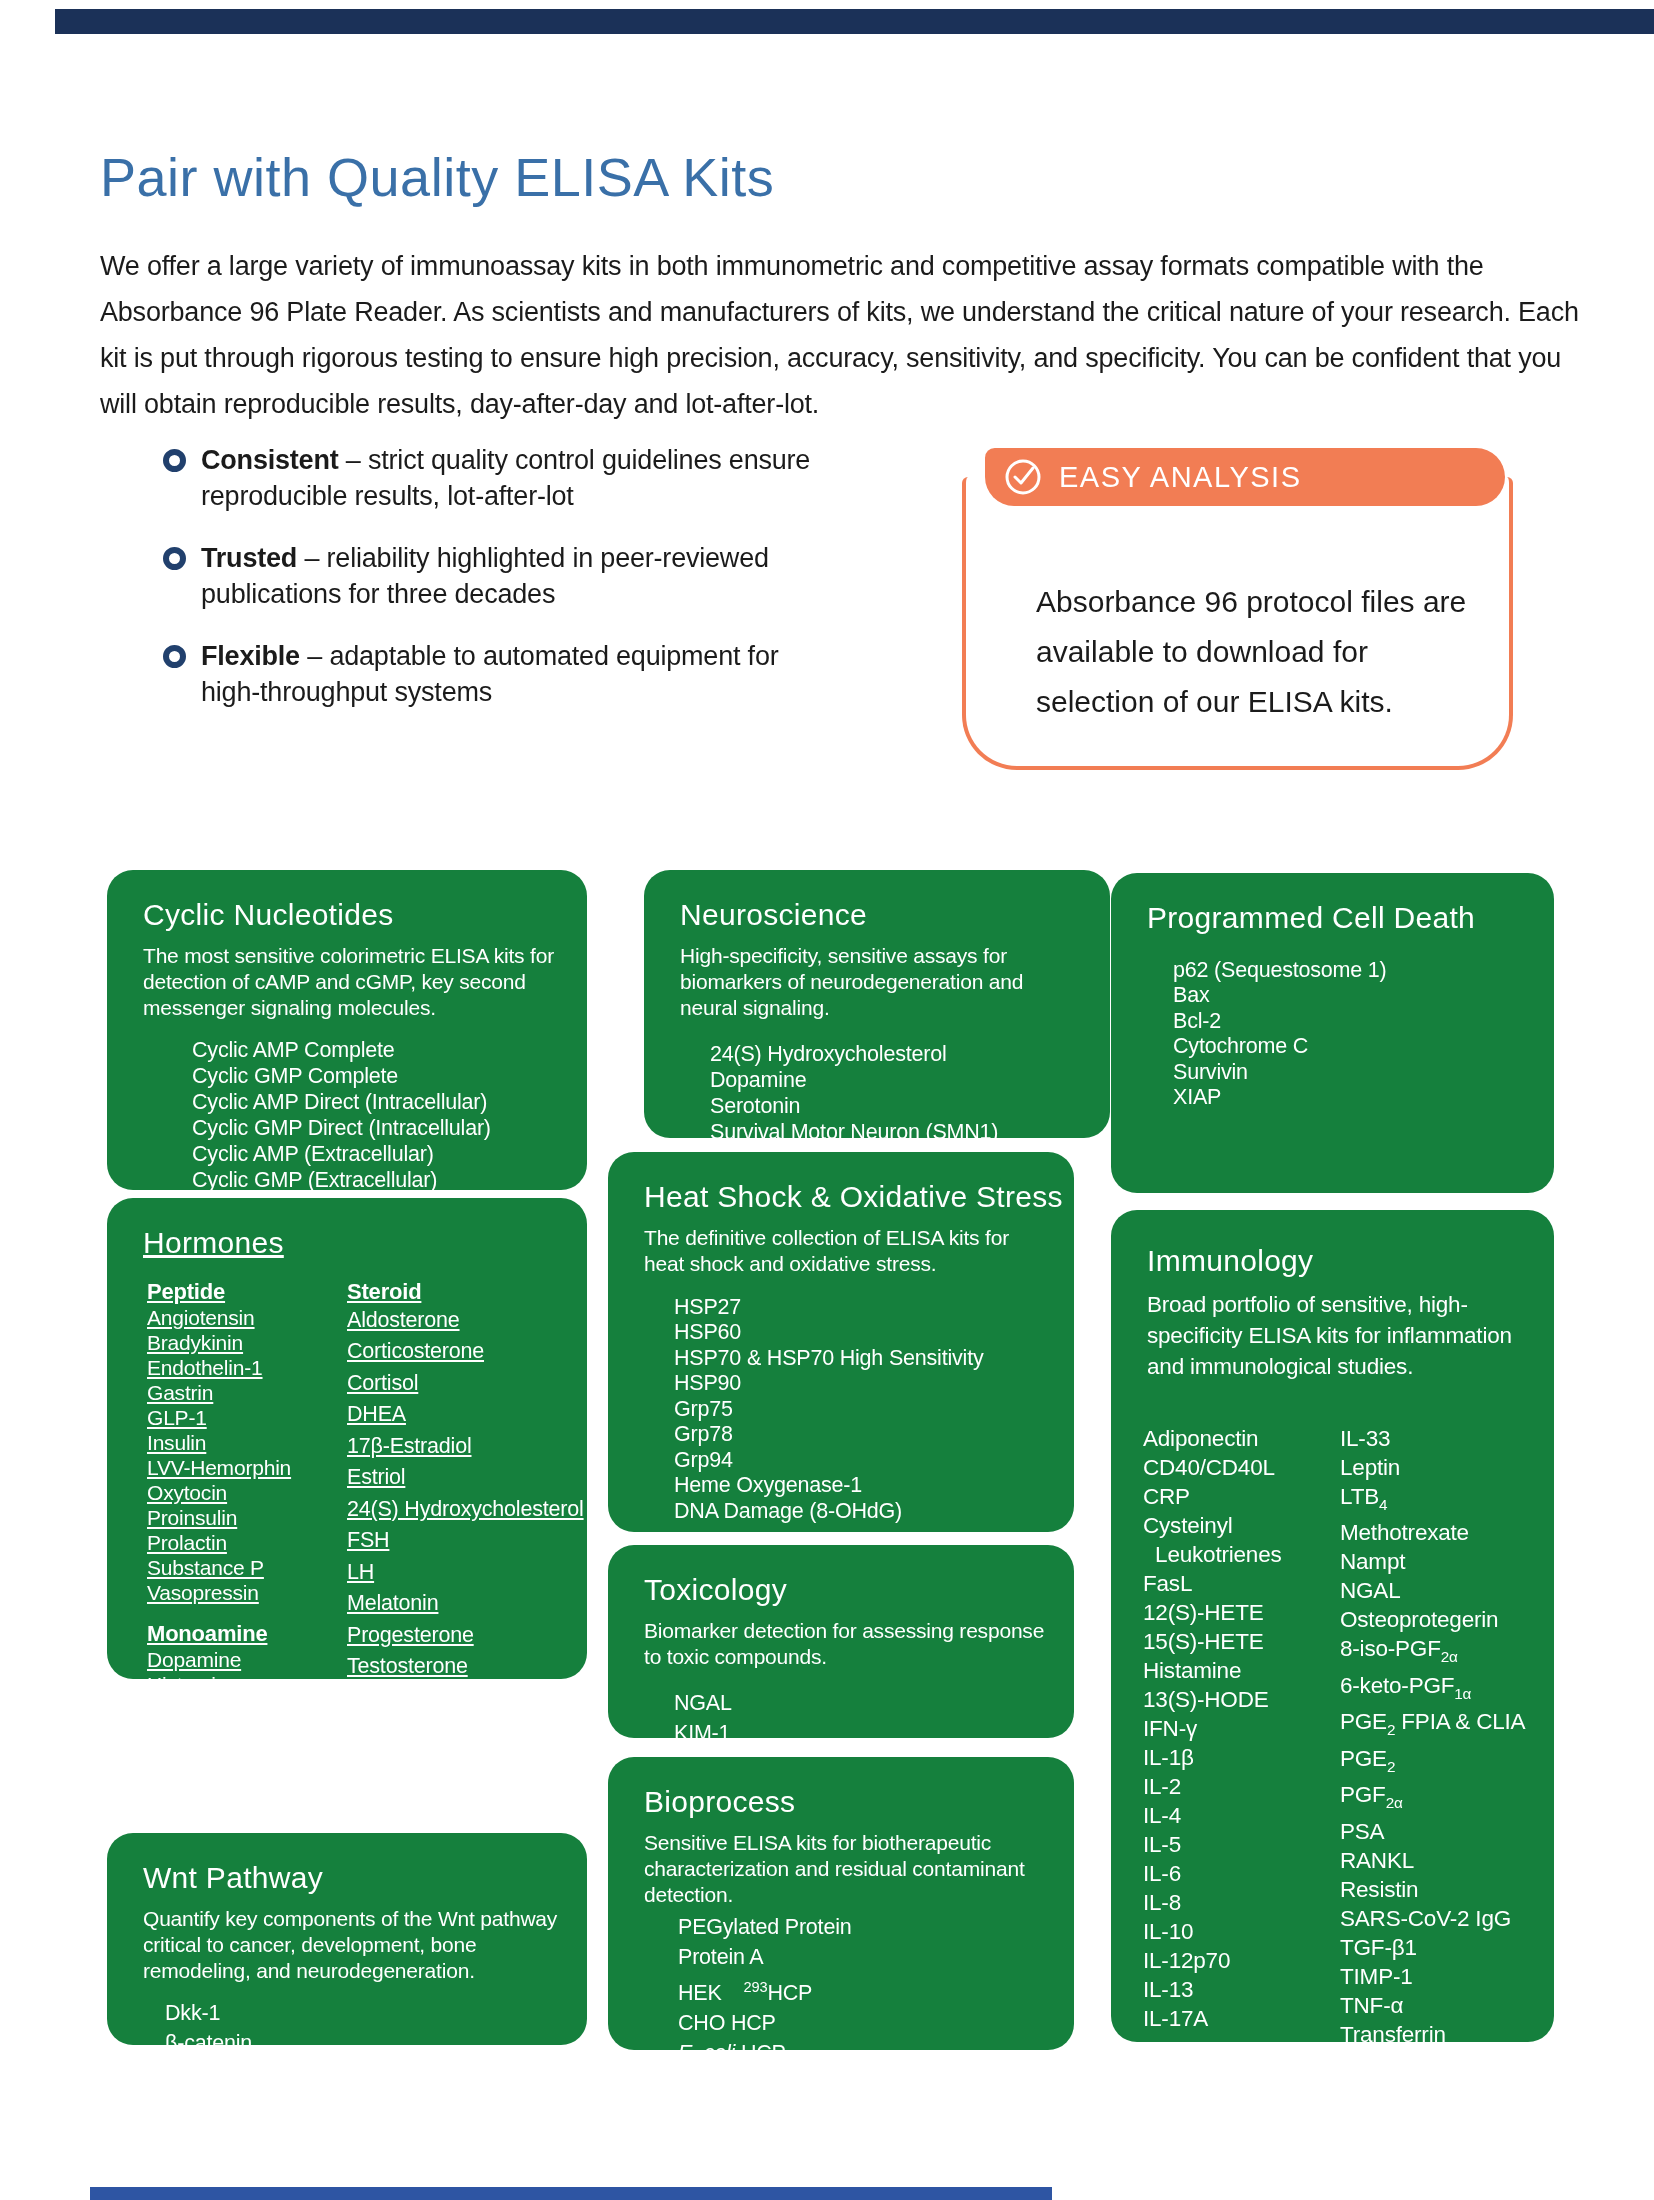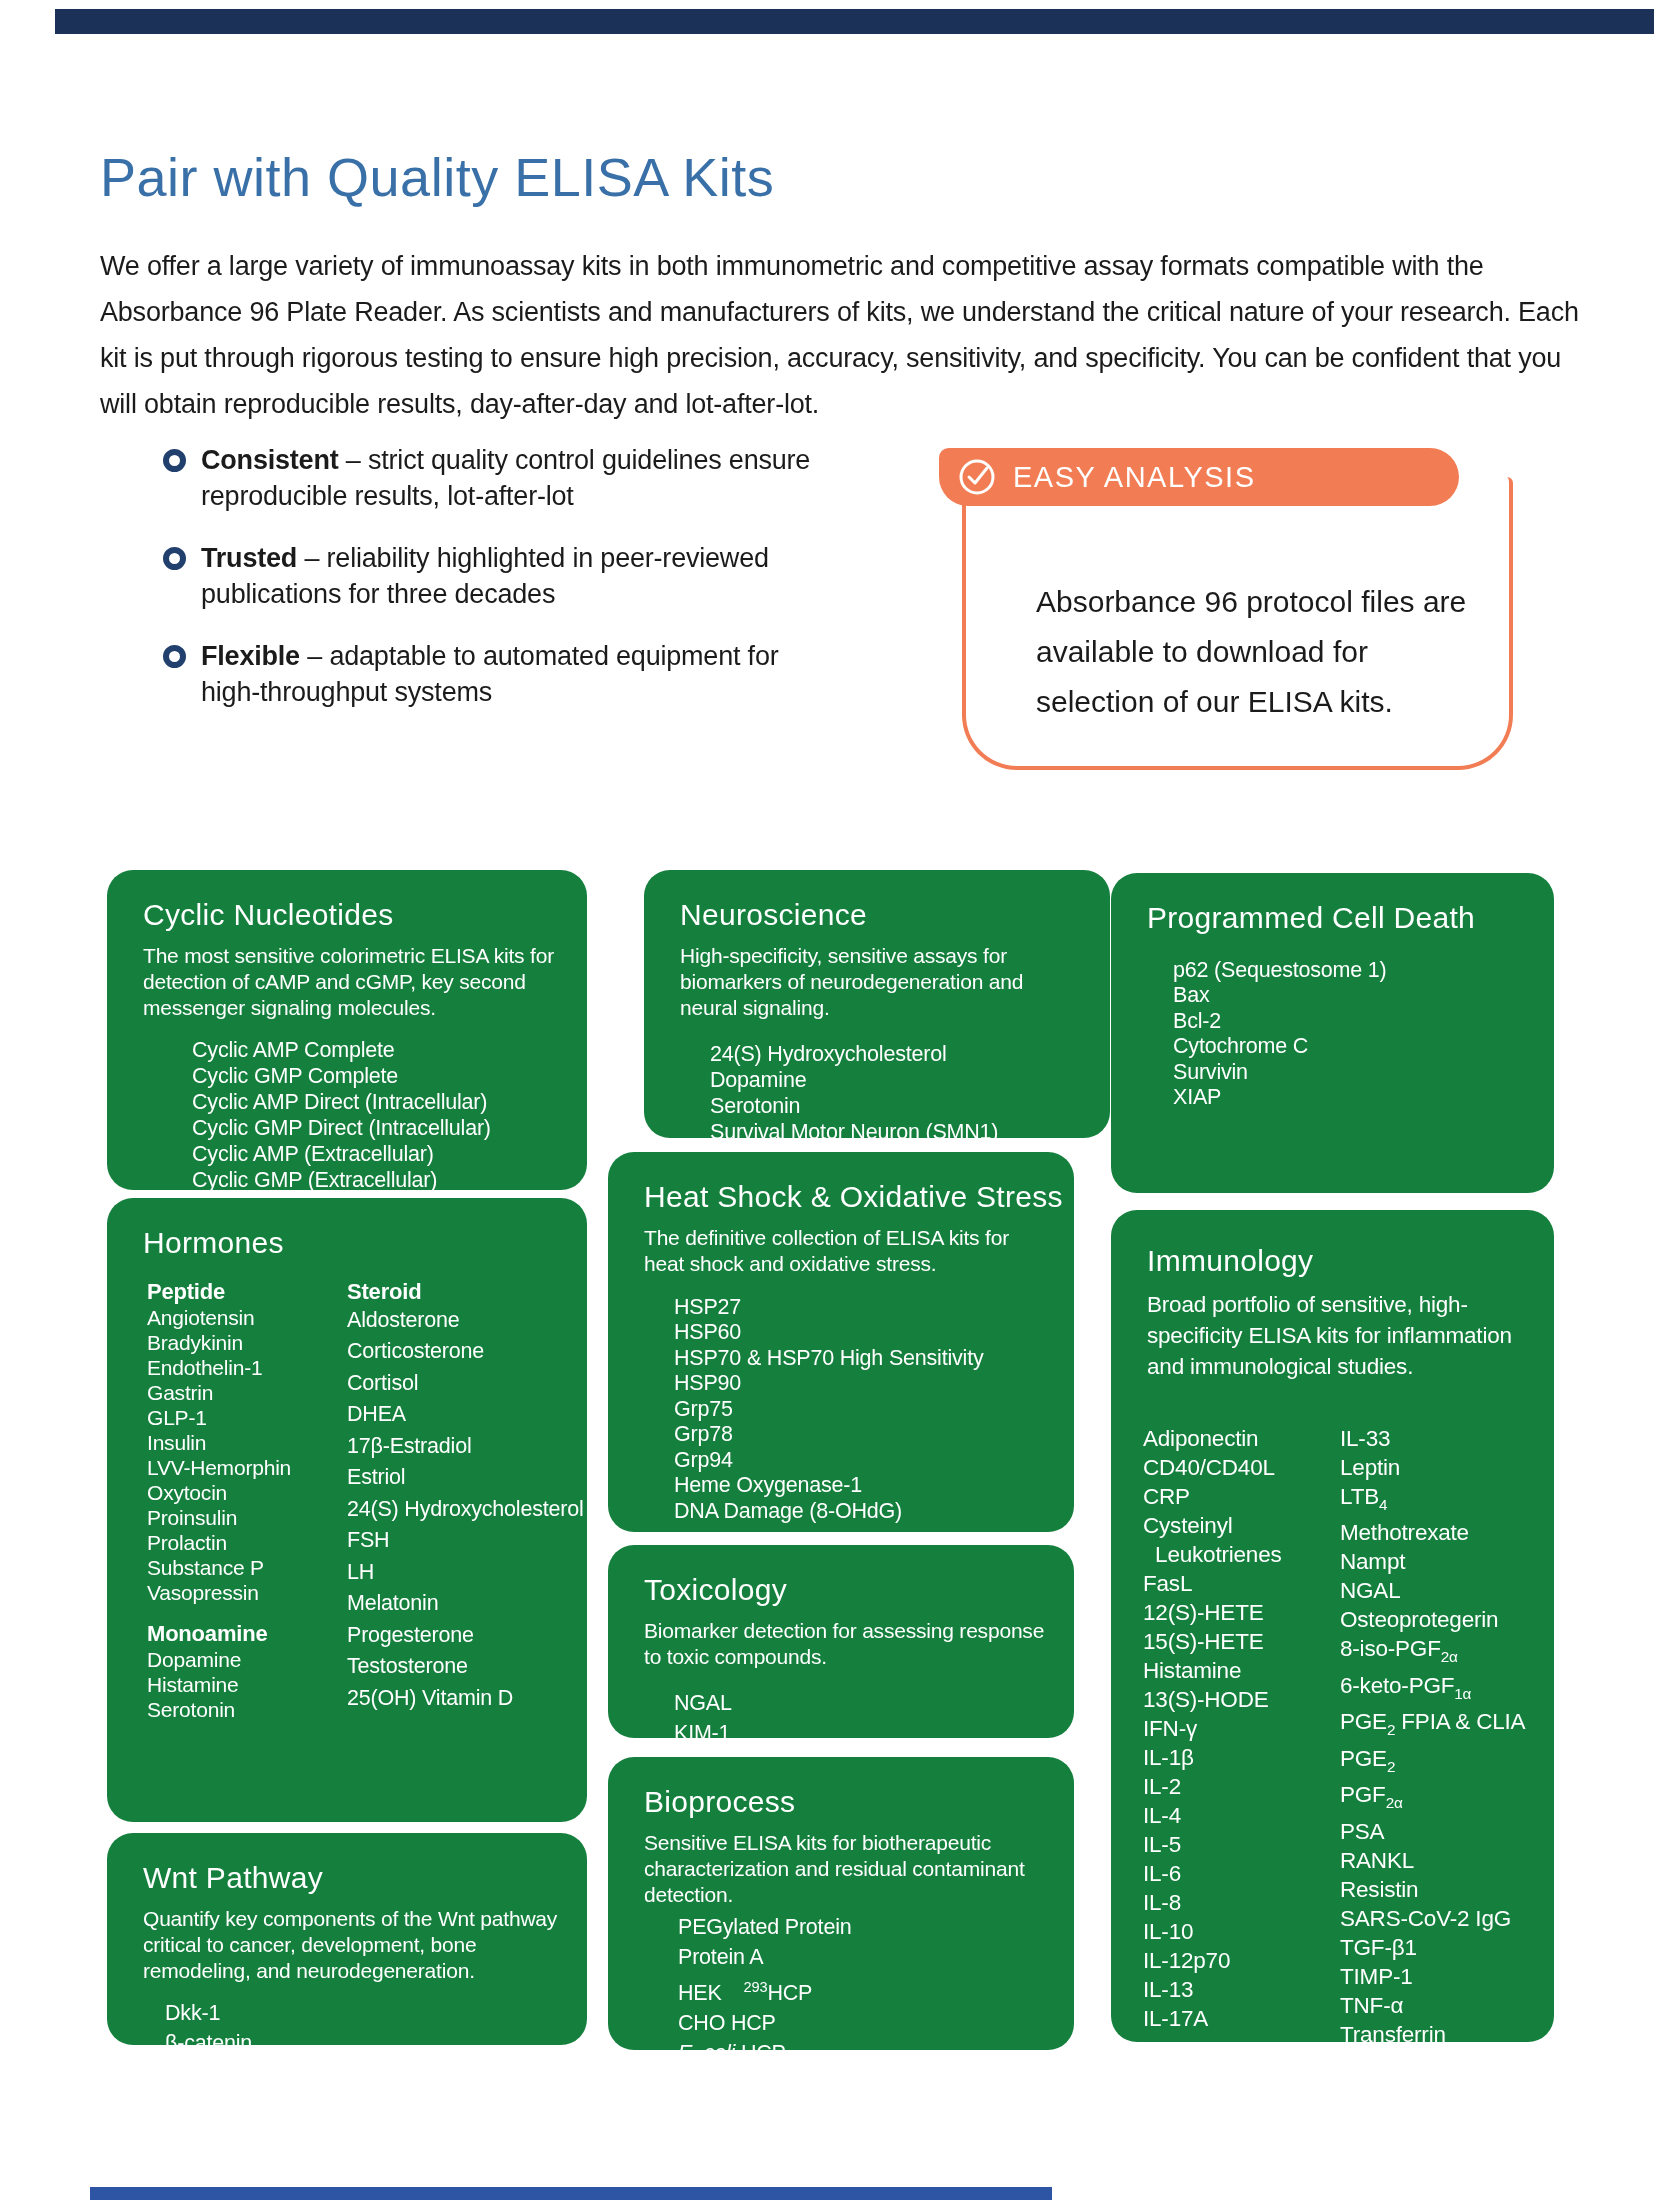--- a/index.html
+++ b/index.html
@@ -18,21 +18,21 @@
 
   
   .bullets{position:absolute;left:163px;top:442px;}
   .bullet{display:flex;margin-bottom:26px;max-width:648px;}
   .bullet-ring{flex:0 0 auto;width:11px;height:11px;border:6px solid #21406d;border-radius:50%;
                margin:7px 15px 0 0;}
   .bullet-text{font-size:27px;line-height:36px;letter-spacing:-.2px;}
   .bullet-text b{font-weight:700;}
 
   
-  .callout-pill{position:absolute;left:939px;top:448px;width:520px;height:58px;background:#f27d54;
+  .callout-pill{position:absolute;left:985px;top:448px;width:520px;height:58px;background:#f27d54;
                 border-radius:10px 30px 30px 30px;display:flex;align-items:center;z-index:2;}
   .callout-pill .pill-label{color:#ffffff;font-size:29px;letter-spacing:1.5px;}
   .check-icon{margin:0 16px 0 18px;display:block;}
   .callout-body{position:absolute;left:962px;top:477px;width:551px;height:293px;box-sizing:border-box;
                 border:4px solid #f27d54;border-top:none;border-radius:6px 6px 55px 55px;z-index:1;}
   .callout-body p{margin:100px 28px 0 70px;font-size:30px;line-height:50px;color:#1b1b1b;}
 
   
   .card{position:absolute;background:#15803d;border-radius:26px;color:#ffffff;box-sizing:border-box;}
   .card h2{margin:28px 0 10px 36px;font-size:30px;font-weight:400;letter-spacing:.3px;
@@ -123,21 +123,21 @@
     <div class="items">
         <div class="item">Cyclic AMP Complete</div>
         <div class="item">Cyclic GMP Complete</div>
         <div class="item">Cyclic AMP Direct (Intracellular)</div>
         <div class="item">Cyclic GMP Direct (Intracellular)</div>
         <div class="item">Cyclic AMP (Extracellular)</div>
         <div class="item">Cyclic GMP (Extracellular)</div>
       </div>
   </section>
 
-  <section class="card" id="card-hormones" style="left:107px;top:1198px;width:480px;height:624px;">
+  <section class="card" id="card-hormones" style="left:107px;top:1198px;width:480px;height:481px;text-decoration:underline;">
     <h2>Hormones</h2>
     <div class="hcols">
       <div class="col hcol1">
           <div class="group-heading">Peptide</div>
           <div class="item">Angiotensin</div>
           <div class="item">Bradykinin</div>
           <div class="item">Endothelin-1</div>
           <div class="item">Gastrin</div>
           <div class="item">GLP-1</div>
           <div class="item">Insulin</div>

